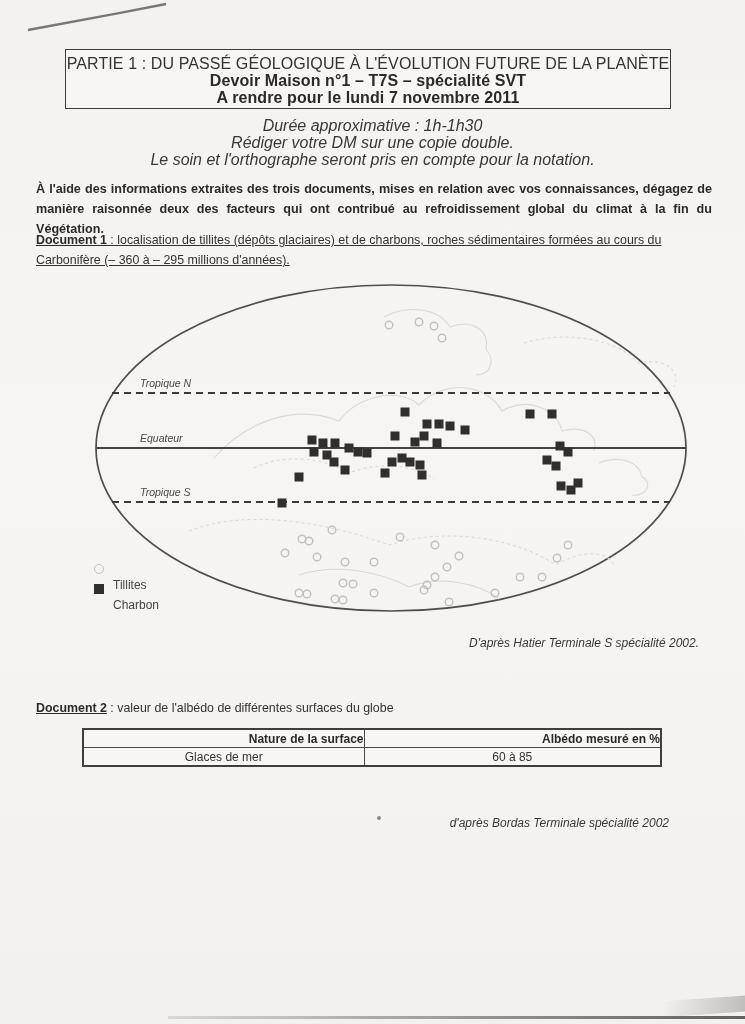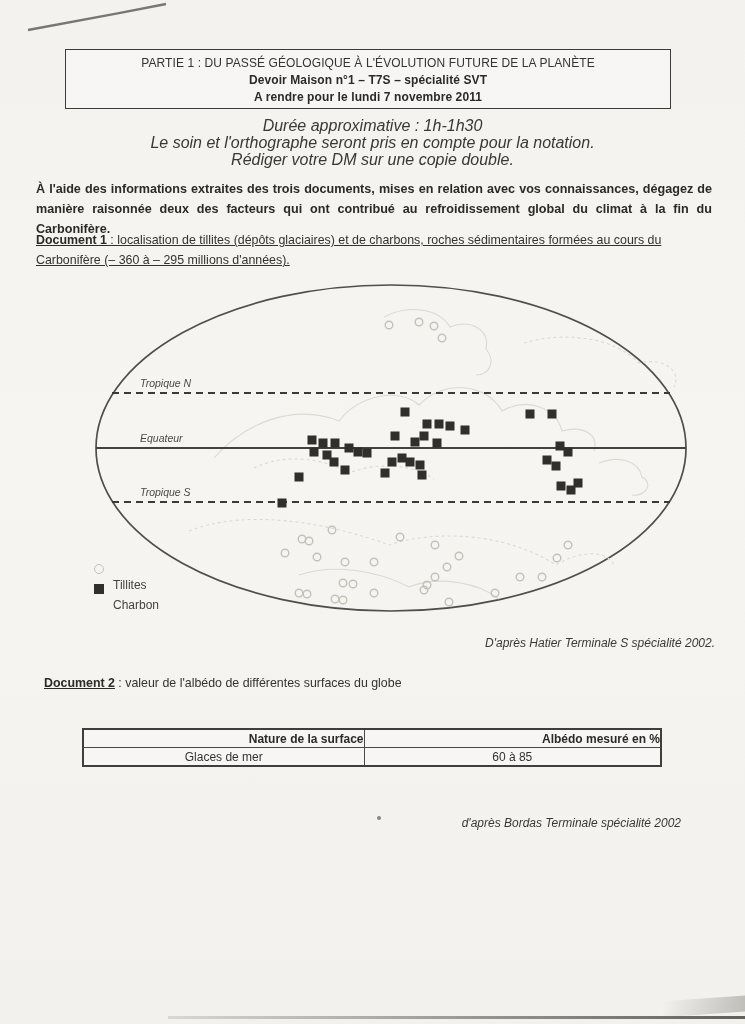--- a/index.html
+++ b/index.html
@@ -8,32 +8,32 @@
     background:linear-gradient(180deg,#f3f2ef 0%,#f6f5f2 45%,#f2f1ed 100%);
     font-family:"Liberation Sans","DejaVu Sans",sans-serif;
     color:#35332f;
   }
   
   .header-box{
     position:absolute;left:65px;top:49px;width:604px;height:53px;
     border:1.6px solid #3a3a37;background:rgba(255,255,255,.25);
     text-align:center;padding-top:5px;
   }
-  .header-box div{font-size:12px;line-height:17px;letter-spacing:.1px;}
+  .header-box div{font-size:16px;line-height:17px;letter-spacing:.1px;}
   .bold{font-weight:bold;color:#2c2a27;}
   
   .instructions{position:absolute;left:0;top:117px;width:745px;text-align:center;
     font-style:italic;font-size:16px;line-height:17px;color:#3a3834;}
   
   .task{position:absolute;left:36px;top:179px;width:676px;margin:0;
     font-weight:bold;font-size:12.6px;line-height:20px;color:#2c2a26;text-align:justify;}
   
   .docpara{position:absolute;left:36px;margin:0;font-size:12.4px;line-height:20px;color:#34322e;}
   .doc1{top:230px;width:678px;text-decoration:underline;}
-  .doc2{top:673px;width:678px;margin-left:8px;}
+  .doc2{top:698px;width:678px;}
   .doclabel{font-weight:bold;text-decoration:underline;color:#2c2a27;}
   
   .map{position:absolute;left:94px;top:283px;width:596px;height:330px;}
   .map svg{position:absolute;left:0;top:0;}
   .map-ellipse{fill:none;stroke:#504e4a;stroke-width:1.7;}
   .continent{fill:none;stroke:#dcd9d1;stroke-width:1.1;}
   .continent.dash{stroke-dasharray:3 3;}
   .lat-solid{stroke:#44423e;stroke-width:1.8;}
   .lat-dash{stroke:#3c3a37;stroke-width:2.2;stroke-dasharray:7 5;}
   .lat-label{font-family:"Liberation Sans","DejaVu Sans",sans-serif;font-size:10.5px;
@@ -41,22 +41,22 @@
   #charbon-group rect{fill:#312f2b;}
   #tillites-group circle{fill:none;stroke:#c4c1b8;stroke-width:1.4;}
   .legend{position:absolute;left:0px;top:276px;}
   .legend-row{display:flex;align-items:center;height:20px;}
   .legend-icon{display:inline-block;width:10px;height:10px;margin-right:9px;}
   .tillite-icon{border:1.5px solid #c4c1b8;border-radius:50%;width:8px;height:8px;background:transparent;}
   .charbon-icon{background:#312f2b;}
   .legend-label{font-size:12px;color:#45433f;margin-top:31px;}
   
   .attr{position:absolute;font-style:italic;font-size:12px;color:#3a3834;}
-  .attr1{top:636px;right:30px;}
-  .attr2{top:816px;right:64px;}
+  .attr1{top:636px;right:46px;}
+  .attr2{top:816px;right:76px;}
   
   .albedo-table{position:absolute;left:82px;top:728px;width:578px;border-collapse:collapse;
     table-layout:fixed;border:2px solid #3f3e3b;background:rgba(255,255,255,.3);}
   .albedo-table th,.albedo-table td{
     border:1.2px solid #4a4946;text-align:center;font-size:12px;
     height:17px;padding:0;color:#34322e;}
   .albedo-table th{font-weight:bold;color:#2c2a27;text-align:right;}
   .col-surface{width:281px;}
   .col-albedo{width:297px;}
   
@@ -79,25 +79,25 @@
   </svg>
 
   <div class="header-box">
     <div>PARTIE 1 : DU PASSÉ GÉOLOGIQUE À L'ÉVOLUTION FUTURE DE LA PLANÈTE</div>
     <div class="bold">Devoir Maison n°1 – T7S – spécialité SVT</div>
     <div class="bold">A rendre pour le lundi 7 novembre 2011</div>
   </div>
 
   <div class="instructions">
     <div>Durée approximative : 1h-1h30</div>
+    <div>Rédiger votre DM sur une copie double.</div>
     <div>Le soin et l'orthographe seront pris en compte pour la notation.</div>
-    <div>Rédiger votre DM sur une copie double.</div>
   </div>
 
-  <p class="task">À l'aide des informations extraites des trois documents, mises en relation avec vos connaissances, dégagez de manière raisonnée deux des facteurs qui ont contribué au refroidissement global du climat à la fin du Carbonifère.</p>
+  <p class="task">À l'aide des informations extraites des trois documents, mises en relation avec vos connaissances, dégagez de manière raisonnée deux des facteurs qui ont contribué au refroidissement global du climat à la fin du Végétation.</p>
 
   <p class="docpara doc1"><span class="doclabel">Document 1</span><span> : localisation de tillites (dépôts glaciaires) et de charbons, roches sédimentaires formées au cours du Carbonifère (– 360 à – 295 millions d'années).</span></p>
 
   <div class="map">
     <svg id="map-svg" width="596" height="330" viewBox="0 0 596 330">
 
       <ellipse class="map-ellipse" cx="297" cy="165" rx="295" ry="163"></ellipse>
 
       <g>
         <path class="continent" d="M120,175 C150,140 200,120 245,138 C265,112 305,104 325,122 C350,96 392,100 408,128 C432,114 462,124 468,148 C490,142 505,152 500,168"></path>

